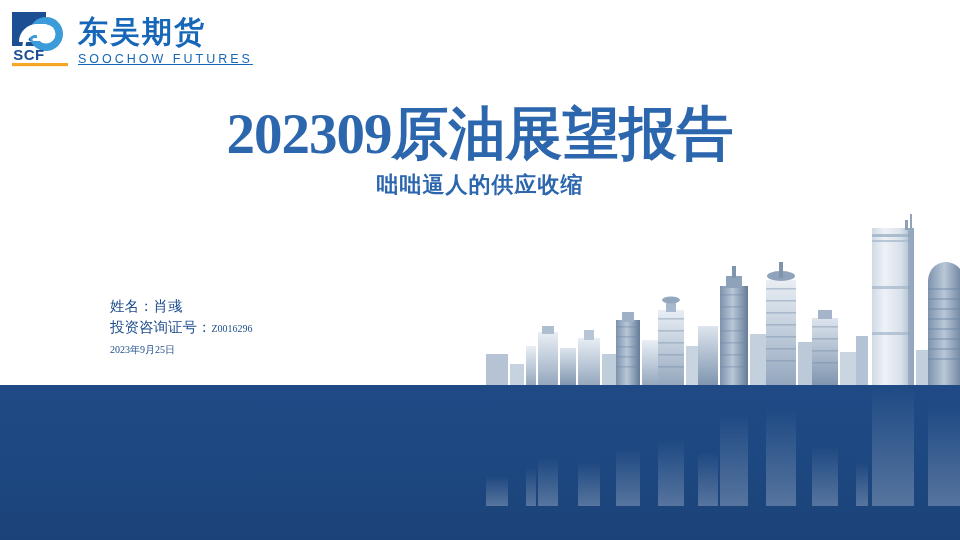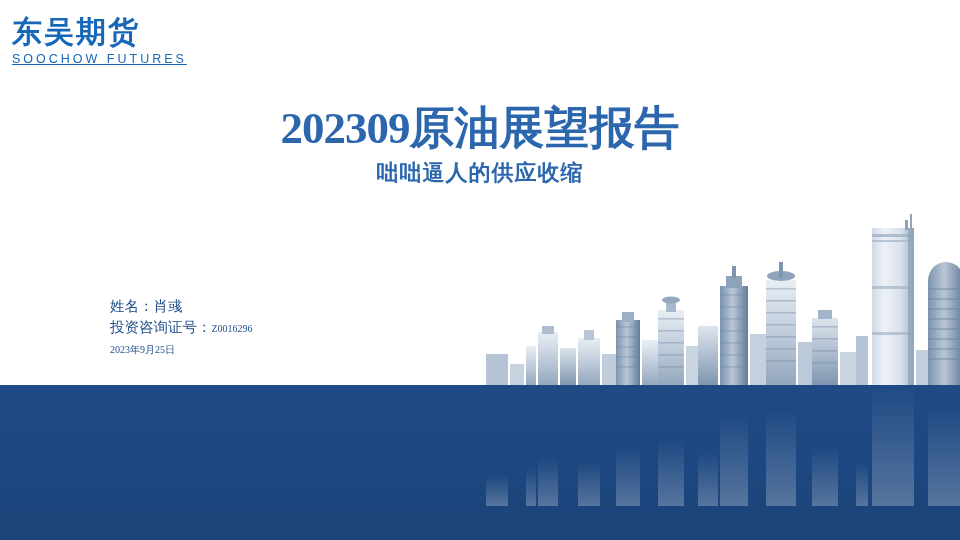--- a/index.html
+++ b/index.html
@@ -42,21 +42,21 @@
     font-weight:500;
     text-decoration:underline;
   }
 
   
   .title-wrap {
     position:absolute; left:0; right:0; top:104px;
     text-align:center;
   }
   .main-title {
-    font-size:45px; line-height:1.05;
+    font-size:57px; line-height:1.05;
     color:#2C67AE; font-weight:bold;
     white-space:nowrap;
   }
   .main-title .num {
     font-family:"Liberation Serif","DejaVu Serif",serif;
     font-weight:bold;
     letter-spacing:-1px;
   }
   .main-title .cn {
     font-family:"DejaVu Sans","Liberation Sans",sans-serif;
@@ -109,20 +109,37 @@
   }
   .skyline-reflection svg { display:block; }
 </style>
 </head>
 <body>
 
 <div class="slide">
 
   <div class="logo-block">
 
+    <div class="logo-mark">
+      <svg class="mark-svg" width="56" height="58" viewBox="0 0 56 58" xmlns="http://www.w3.org/2000/svg">
+
+        <rect x="0" y="0" width="34" height="34" fill="#1B4E93"></rect>
+
+        <circle cx="34" cy="22" r="17" fill="#3C9BD9"></circle>
+        <circle cx="34" cy="22" r="9.5" fill="#ffffff"></circle>
+
+        <path d="M7 30 C7 19 16 12 25 12 L32 12 C36 12 38 14.5 38 17.5 C38 20.5 35.5 23 32 23 L21 23
+                 C18 23 16.5 24.5 16.5 26.5 C16.5 28.5 18 30 21 30 Z" fill="#ffffff"></path>
+        <path d="M12 34 C12 26.5 19 20.5 27 20.5 L31 20.5 C33.5 20.5 35 22 35 24 C35 26 33.5 27.5 31 27.5 L22 27.5" fill="none" stroke="#ffffff" stroke-width="3.2" stroke-linecap="round"></path>
+
+        <text x="17" y="48" text-anchor="middle" font-family="Liberation Sans, sans-serif" font-size="15" font-weight="bold" fill="#1B4E93" letter-spacing="0.5">SCF</text>
+
+        <rect x="0" y="51" width="56" height="3.2" fill="#F5A623"></rect>
+      </svg>
+    </div>
 
     <div class="logo-words">
       <div class="logo-cn">东吴期货</div>
       <div class="logo-en">SOOCHOW FUTURES</div>
     </div>
   </div>
 
   <div class="title-wrap">
     <div class="main-title"><span class="num">202309</span><span class="cn">原油展望报告</span></div>
     <div class="sub-title">咄咄逼人的供应收缩</div>

